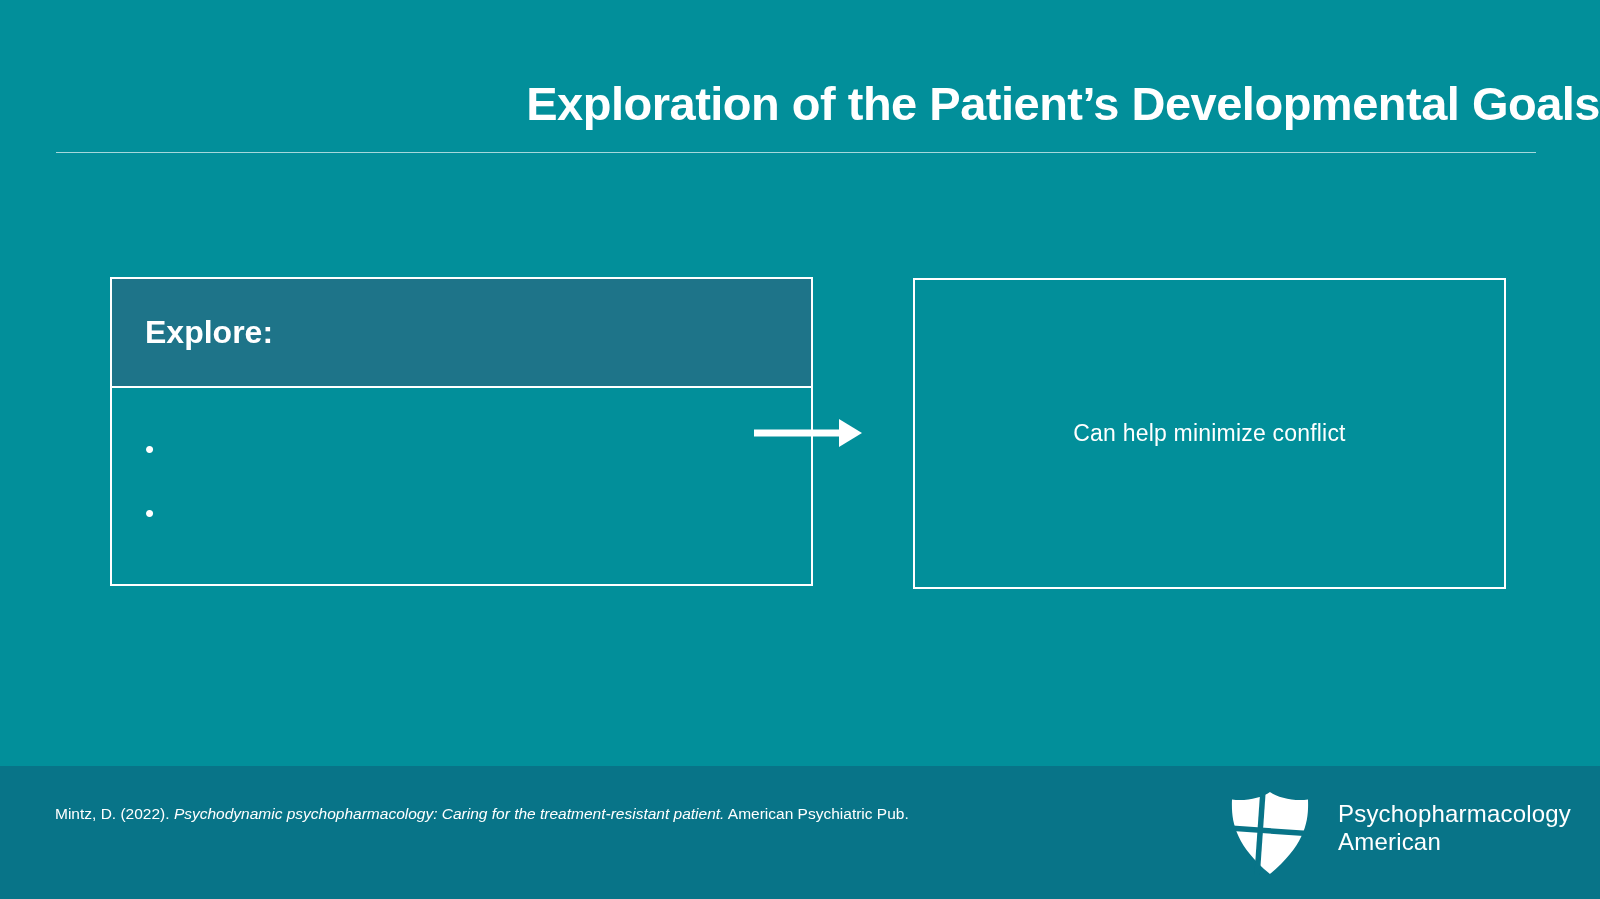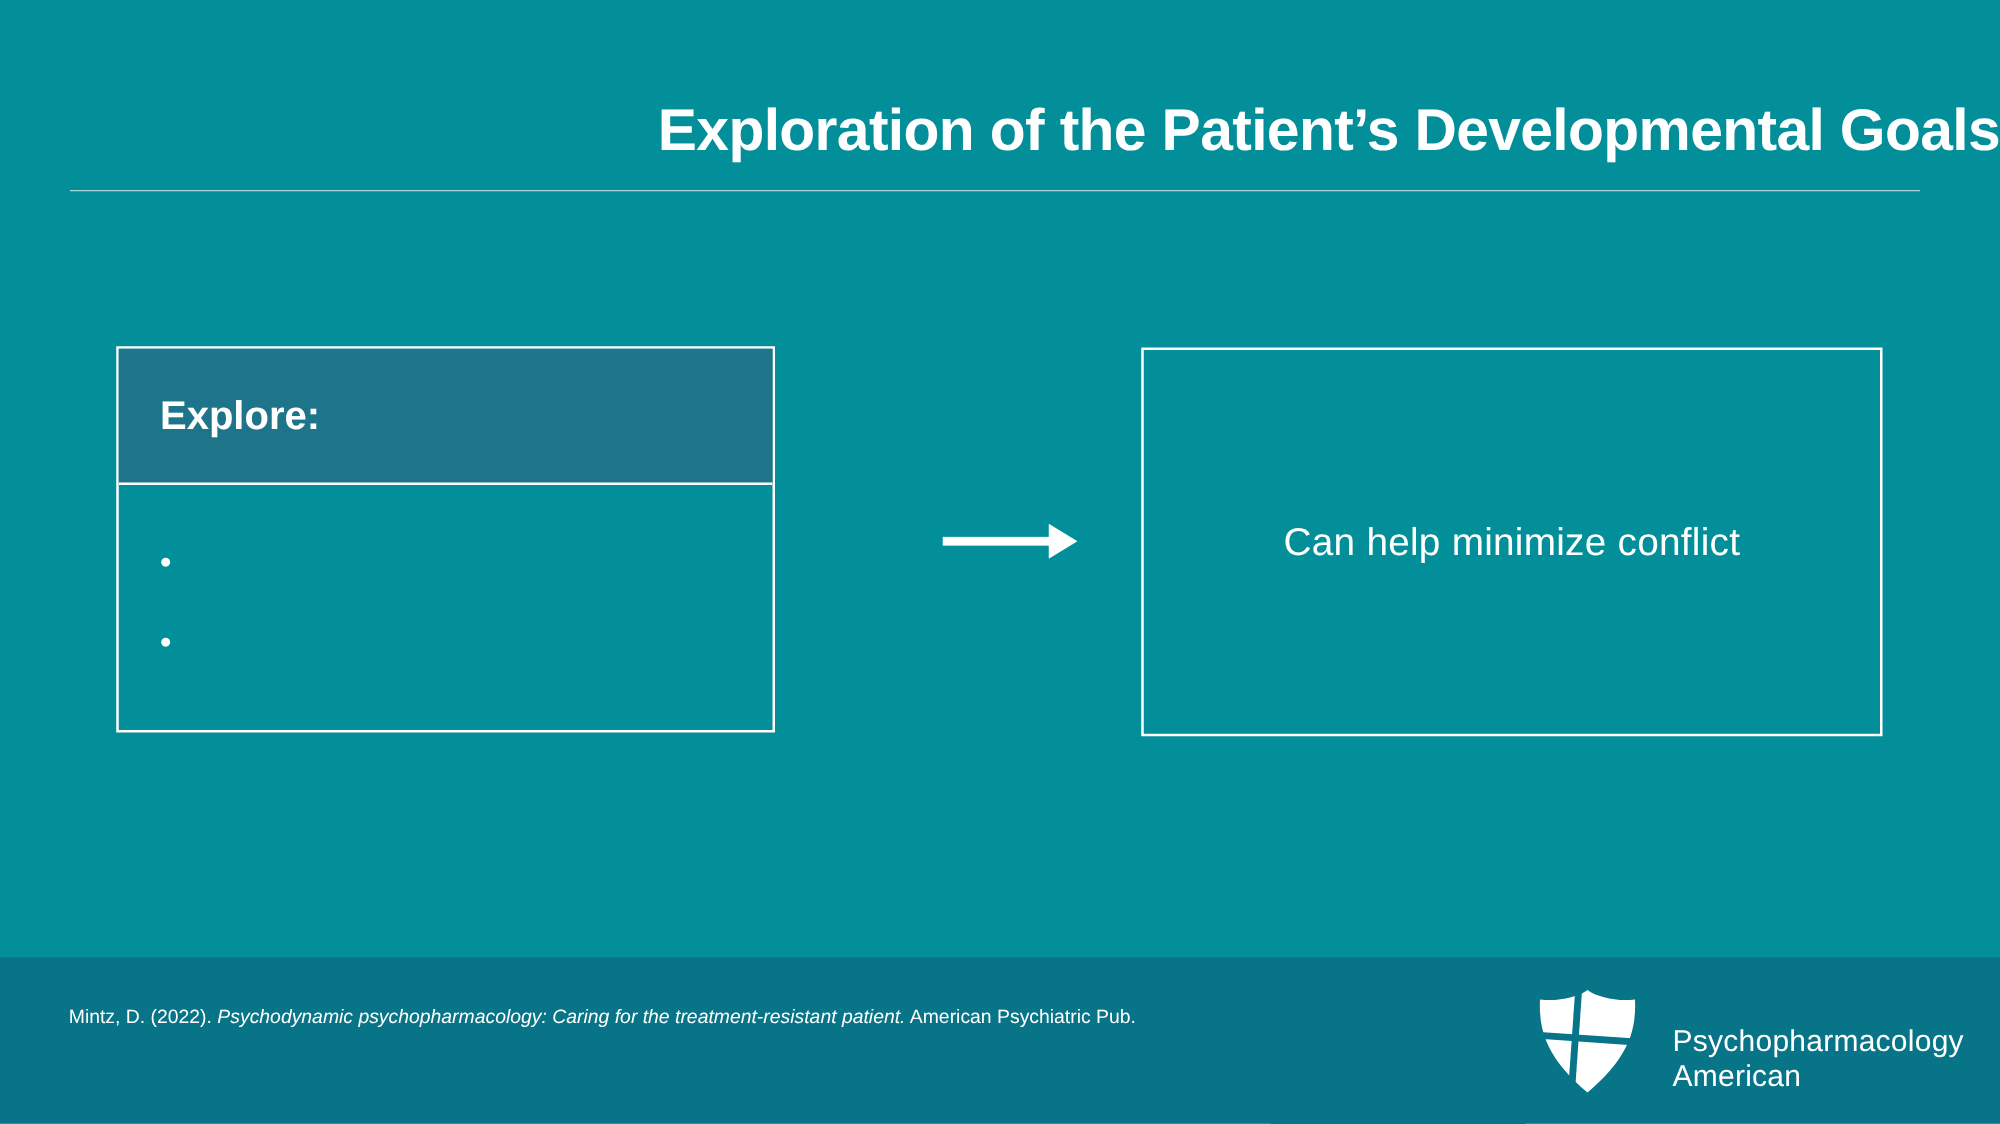--- a/index.html
+++ b/index.html
@@ -20,21 +20,21 @@
     text-align:right;font-size:47px;font-weight:700;letter-spacing:-0.5px;
     color:var(--white);
   }
   .title-rule{
     position:absolute;top:152px;left:56px;width:1480px;height:1px;
     background:var(--rule);
   }
 
   
   .explore-box{
-    position:absolute;left:93px;top:277px;width:527px;height:309px;
+    position:absolute;left:110px;top:277px;width:703px;height:309px;
     border:2px solid var(--white);
     display:flex;flex-direction:column;
   }
   .explore-header{
     height:109px;background:var(--box-header-bg);
     border-bottom:2px solid var(--white);
     display:flex;align-items:center;padding-left:33px;
     font-size:32px;font-weight:700;
   }
   .explore-body{
@@ -52,41 +52,40 @@
 
   
   .arrow{position:absolute;left:754px;top:419px;width:108px;height:28px;}
   .arrow svg{display:block;}
 
   
   .result-box{
     position:absolute;left:913px;top:278px;width:593px;height:311px;
     border:2px solid var(--white);
     display:flex;align-items:center;justify-content:center;
-    font-size:31px;font-weight:400;letter-spacing:0.2px;
+    font-size:23px;font-weight:400;letter-spacing:0.2px;
   }
 
   
   .footer{
     position:absolute;left:0;top:766px;width:1600px;height:133px;
     background:var(--footer-bg);
   }
   .citation{
     position:absolute;left:55px;top:805px;
     font-size:15.5px;font-weight:400;color:var(--white);
     white-space:nowrap;
   }
   .citation em{font-style:italic;}
   .logo-shield{position:absolute;left:1229px;top:791px;}
   .logo-text{
     position:absolute;left:1338px;top:800px;
     font-size:24px;font-weight:400;line-height:28px;
     display:flex;flex-direction:column;
     letter-spacing:0.2px;
-    margin-top:20px;
   }
 </style>
 </head>
 <body>
 
 <div class="slide">
 
   <h1 class="title">Exploration of the Patient’s Developmental Goals</h1>
   <div class="title-rule"></div>
 

